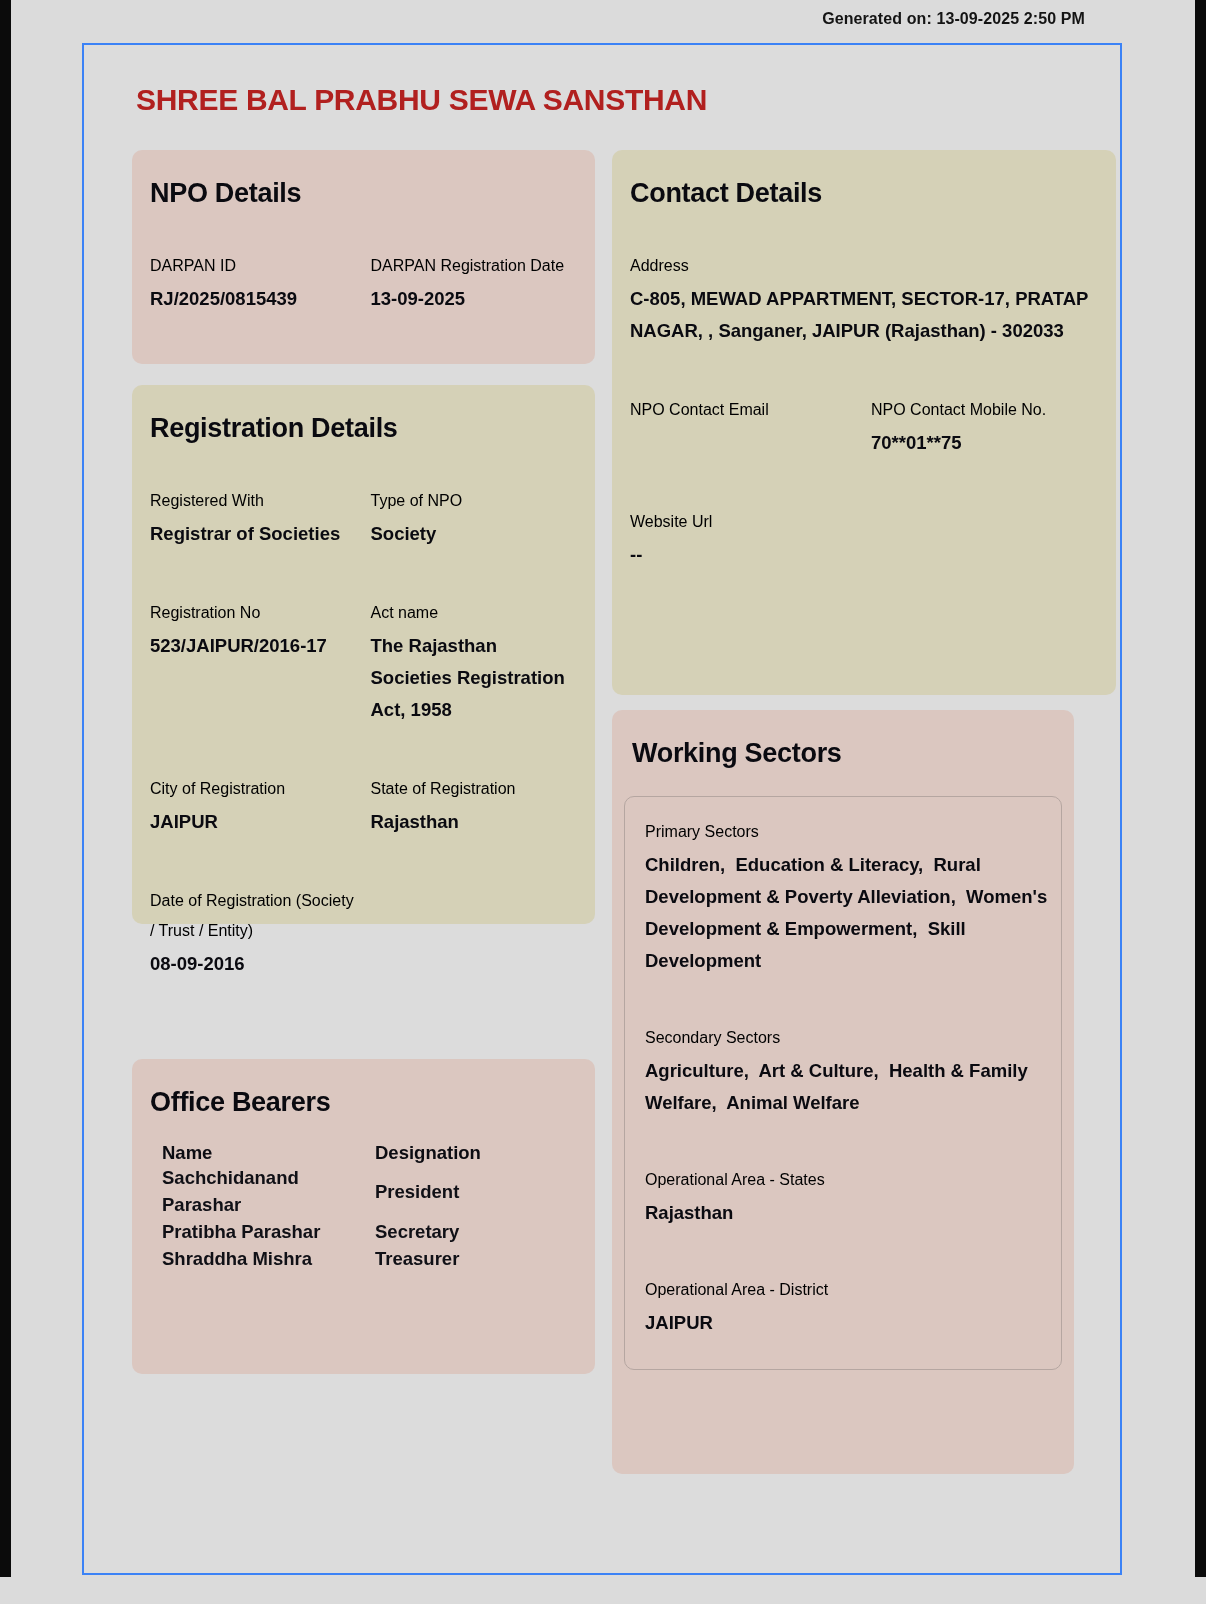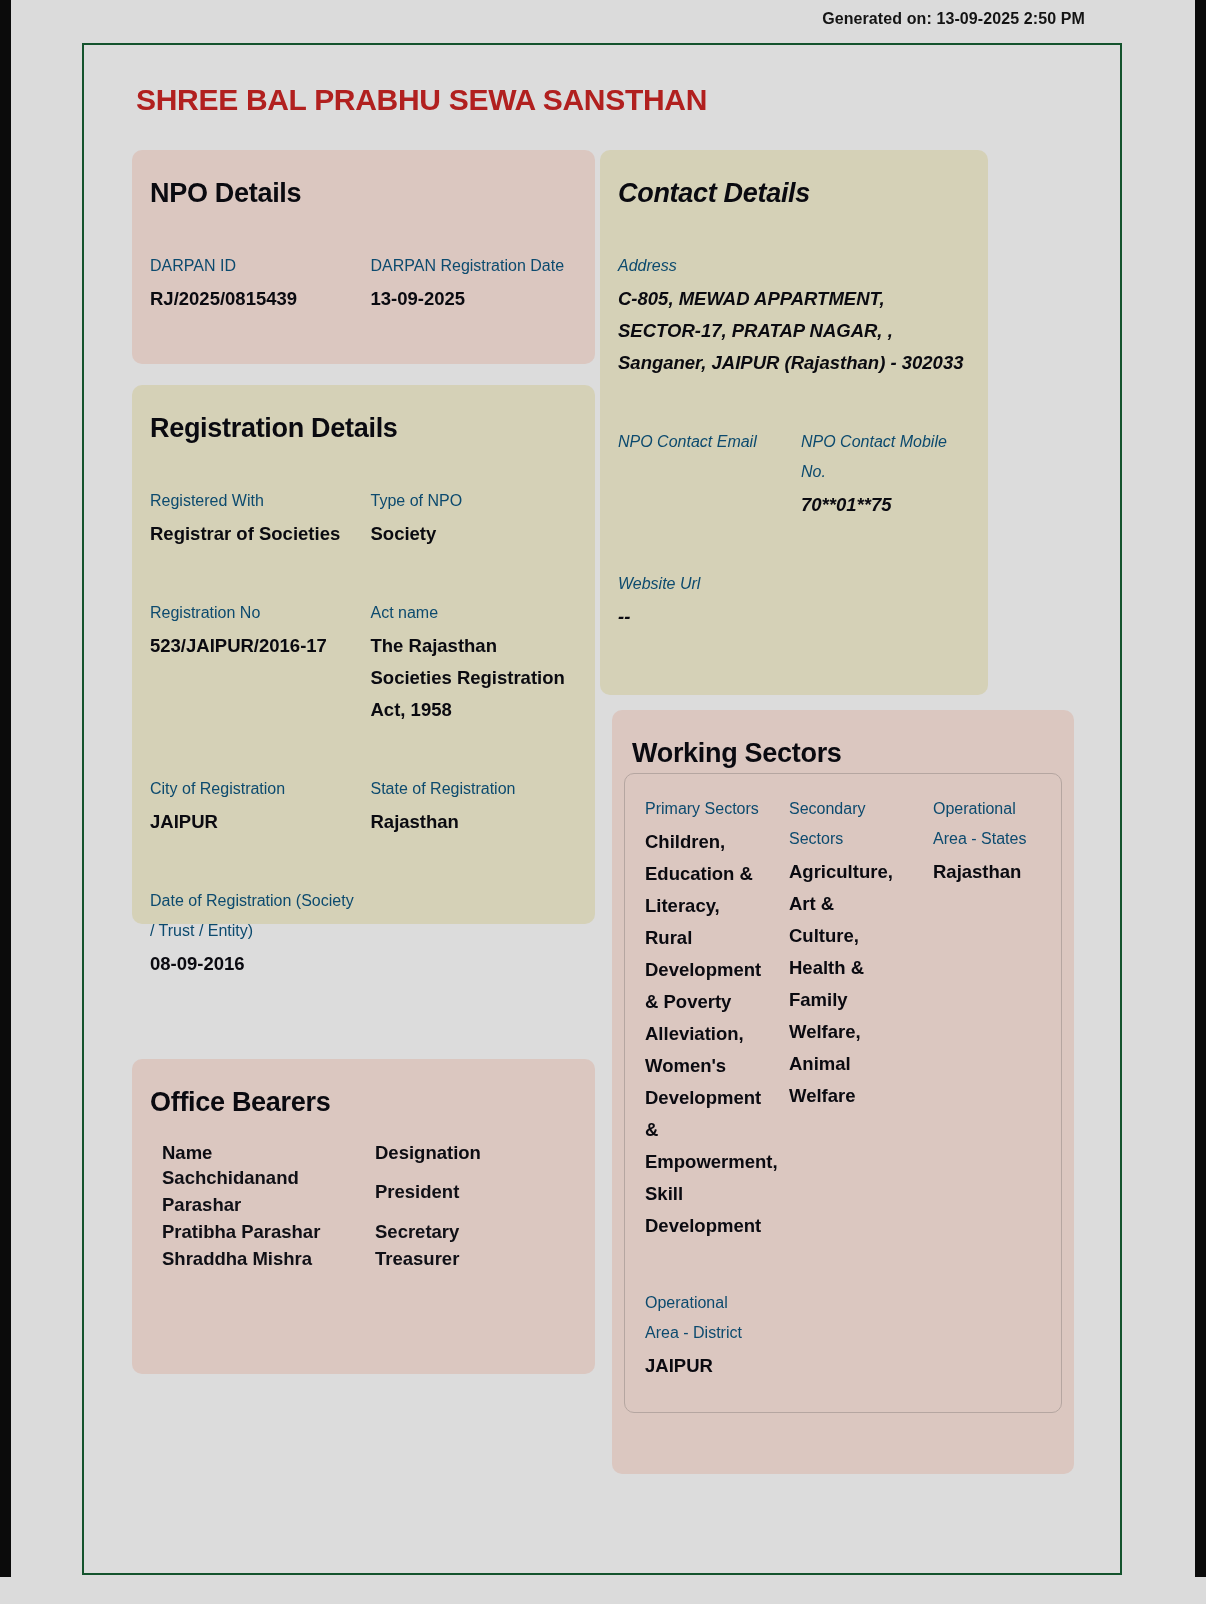--- a/index.html
+++ b/index.html
@@ -12,54 +12,54 @@
   }
   .edge-strip{position:absolute;top:0;width:11px;height:1577px;background:#0b0b0b;}
   .edge-strip.left{left:0;}
   .edge-strip.right{left:1195px;}
   .generated-on{
     position:absolute;top:10px;right:121px;
     font-size:16px;font-weight:700;color:#141414;letter-spacing:0.1px;
   }
   .page{
     position:absolute;left:82px;top:43px;width:1040px;height:1532px;
-    background:#dcdcdc;border:2px solid #14532d;box-sizing:border-box;
+    background:#dcdcdc;border:2px solid #3b82f6;box-sizing:border-box;
   }
   .page-title{
     position:absolute;left:52px;top:38px;
     font-size:30px;font-weight:800;letter-spacing:-0.3px;
     color:#b1201f;
   }
   .card{
     position:absolute;box-sizing:border-box;border-radius:10px;
     padding:22px 18px;
   }
   .card.pink{background:#dbc7c0;}
   .card.beige{background:#d5d1b7;}
   .card h2{
     margin:6px 0 0 0;font-size:27px;font-weight:800;letter-spacing:-0.3px;color:#0a0a10;
   }
   .fields{display:grid;grid-template-columns:1fr 1fr;row-gap:48px;column-gap:14px;margin-top:42px;}
   .field{min-width:0;}
   .field.span2{grid-column:1 / span 1;}
-  .label{font-size:16px;line-height:30px;color:#0c4a6e;font-weight:400;margin:0 0 2px 0;}
+  .label{font-size:16px;line-height:30px;color:#000000;font-weight:400;margin:0 0 2px 0;}
   .value{font-size:18.5px;line-height:32px;font-weight:700;color:#0a0a10;margin:0;}
   .value.break-all{word-break:break-all;}
   .value.sectors{white-space:pre-wrap;}
   
   .ob-table{margin:24px 0 0 12px;display:grid;grid-template-columns:213px 1fr;align-items:center;}
   .ob-header{font-size:18.5px;font-weight:700;}
   .ob-cell{font-size:18.5px;font-weight:700;line-height:27px;color:#101016;}
   
   .ws-card{padding:22px 12px;}
   .ws-card h2{margin-left:8px;}
   .inner-box{
-    margin-top:4px;border:1px solid #b5a6a1;border-radius:10px;
+    margin-top:27px;border:1px solid #b5a6a1;border-radius:10px;
     padding:20px 8px 30px 8px;box-sizing:border-box;
-    display:grid;grid-template-columns:1fr 1fr 1fr;row-gap:46px;column-gap:12px;
+    display:grid;grid-template-columns:1fr;row-gap:46px;column-gap:12px;
   }
   .inner-box .field{padding:0 0 0 12px;}
 </style>
 </head>
 <body>
 
 <div class="edge-strip left"></div>
 <div class="edge-strip right"></div>
 
 <div class="generated-on">Generated on: 13-09-2025 2:50 PM</div>
@@ -126,21 +126,21 @@
       <div class="ob-cell">President</div>
 
       <div class="ob-cell">Pratibha Parashar</div>
       <div class="ob-cell">Secretary</div>
 
       <div class="ob-cell">Shraddha Mishra</div>
       <div class="ob-cell">Treasurer</div>
     </div>
   </div>
 
-  <div class="card beige" style="left:516px;top:105px;width:388px;height:545px;font-style:italic;">
+  <div class="card beige" style="left:528px;top:105px;width:504px;height:545px;">
     <h2>Contact Details</h2>
     <div class="fields">
       <div class="field" style="grid-column:1 / span 2;">
         <div class="label">Address</div>
         <div class="value">C-805, MEWAD APPARTMENT, SECTOR-17, PRATAP NAGAR, , Sanganer, JAIPUR (Rajasthan) - 302033</div>
       </div>
       <div class="field">
         <div class="label">NPO Contact Email</div>
       </div>
       <div class="field">

